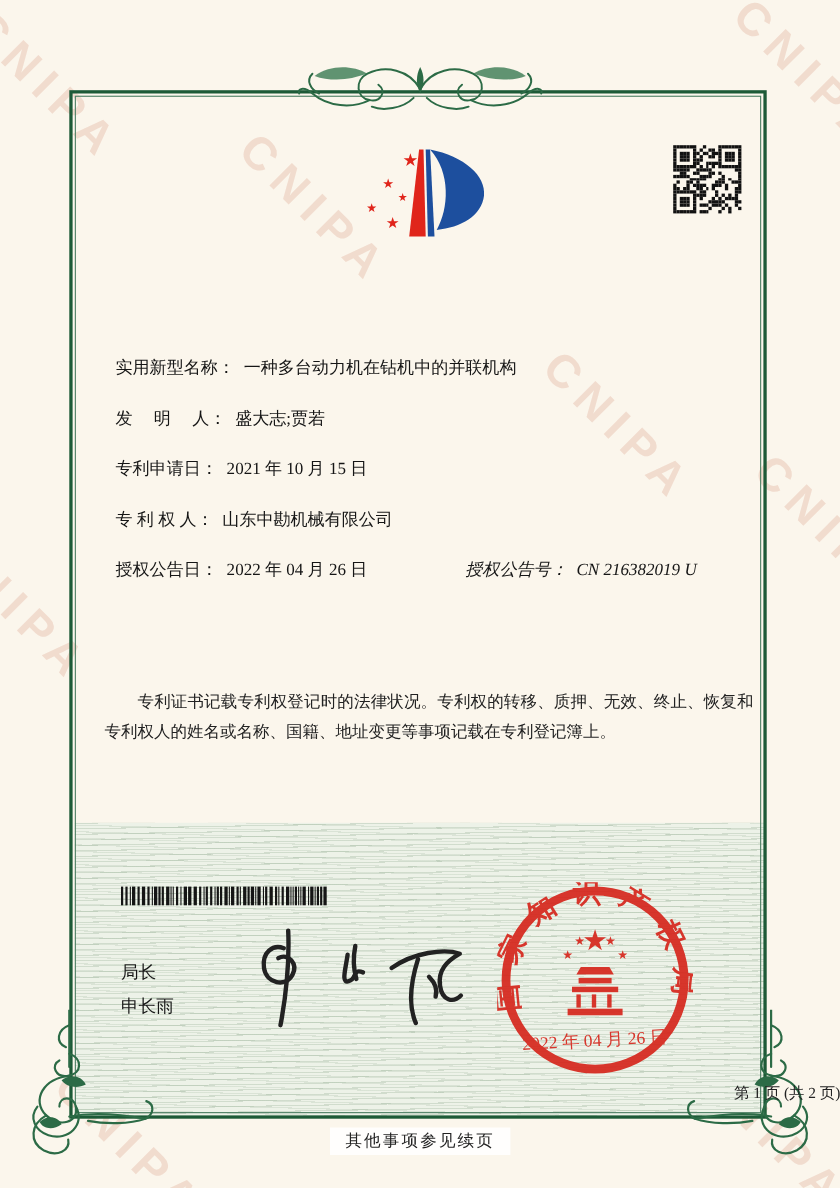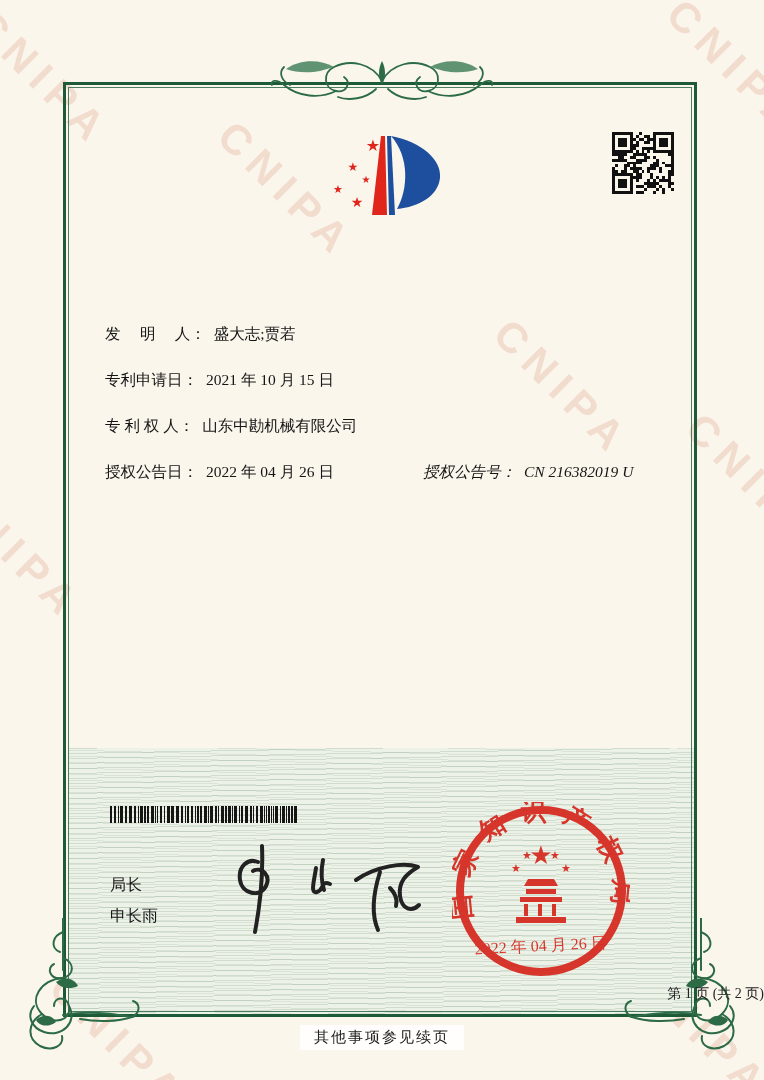--- a/index.html
+++ b/index.html
@@ -586,38 +586,42 @@
         <i></i>
         <i></i>
         <i class="on"></i>
         <i></i>
         <i></i>
         <i></i>
       </div>
 
 
     <div class="rows">
+      <div class="frow">
+        <span class="flabel">实用新型名称：</span><span class="fvalue">一种多台动力机在钻机中的并联机构</span>
+      </div>
       <div class="frow">
         <span class="flabel">发　 明 　人：</span><span class="fvalue">盛大志;贾若</span>
       </div>
       <div class="frow">
         <span class="flabel">专利申请日：</span><span class="fvalue">2021 年 10 月 15 日</span>
       </div>
       <div class="frow">
         <span class="flabel">专 利 权 人：</span><span class="fvalue">山东中勘机械有限公司</span>
       </div>
       <div class="frow">
         <span class="flabel">授权公告日：</span><span class="fvalue">2022 年 04 月 26 日</span>
         <span class="pair2">
           <span class="flabel">授权公告号：</span><span class="fvalue">CN 216382019 U</span>
         </span>
       </div>
     </div>
 
     <div class="paras">
+      <p>专利证书记载专利权登记时的法律状况。专利权的转移、质押、无效、终止、恢复和专利权人的姓名或名称、国籍、地址变更等事项记载在专利登记簿上。</p>
     </div>
 
     <div class="barcode" id="barcode">
         <i style="width: 2px; margin-right: 2px;"></i>
         <i style="width: 2px; margin-right: 2px;"></i>
         <i style="width: 1px; margin-right: 1px;"></i>
         <i style="width: 3px; margin-right: 2px;"></i>
         <i style="width: 2px; margin-right: 2px;"></i>
         <i style="width: 3px; margin-right: 2px;"></i>
         <i style="width: 2px; margin-right: 2px;"></i>

